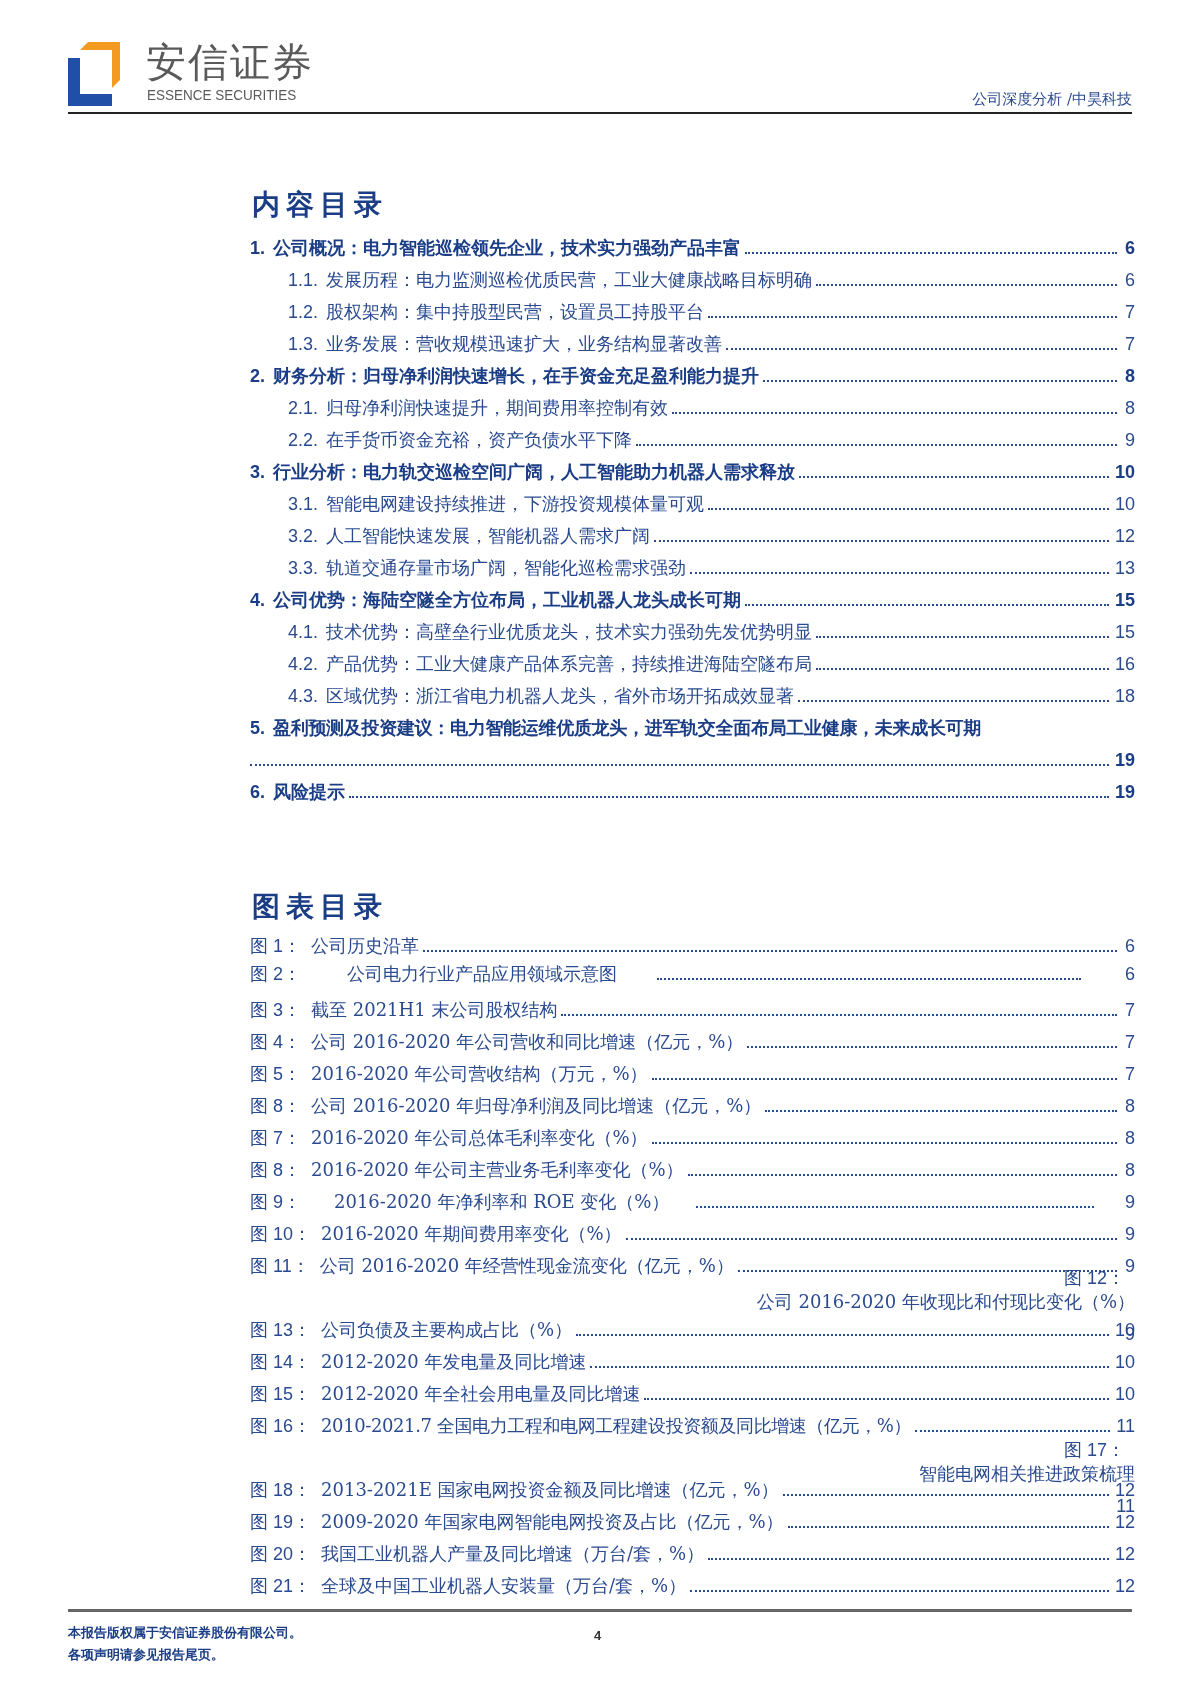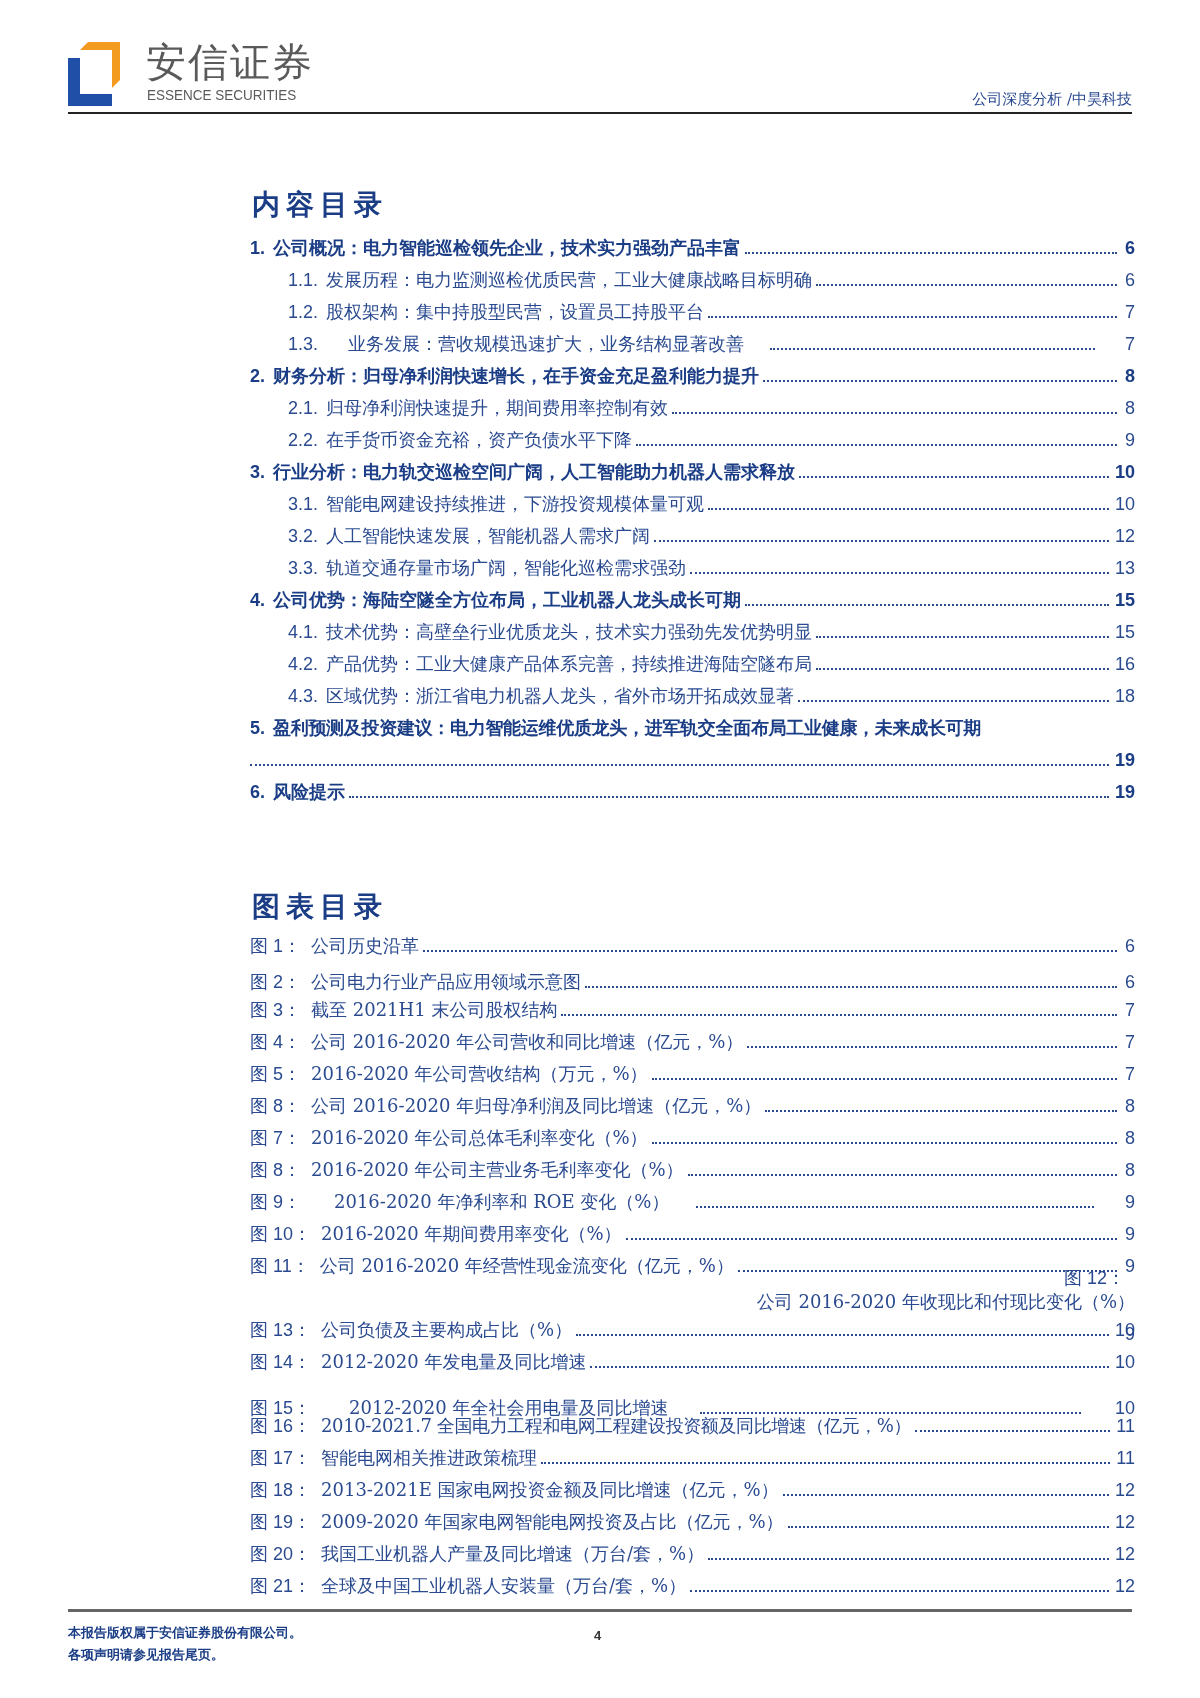--- a/index.html
+++ b/index.html
@@ -57,21 +57,21 @@
       <span class="txt">发展历程：电力监测巡检优质民营，工业大健康战略目标明确</span>
       <span class="dots"></span>
       <span class="pg">6</span>
     </div>
   <div class="row l2" style="top:64px;">
       <span class="num">1.2.</span>
       <span class="txt">股权架构：集中持股型民营，设置员工持股平台</span>
       <span class="dots"></span>
       <span class="pg">7</span>
     </div>
-  <div class="row l2" style="top:96px;gap:22px;">
+  <div class="row l2" style="top:96px;">
       <span class="num">1.3.</span>
       <span class="txt">业务发展：营收规模迅速扩大，业务结构显著改善</span>
       <span class="dots"></span>
       <span class="pg">7</span>
     </div>
   <div class="row l1" style="top:128px;">
       <span class="num">2.</span>
       <span class="txt">财务分析：归母净利润快速增长，在手资金充足盈利能力提升</span>
       <span class="dots"></span>
       <span class="pg">8</span>
@@ -155,21 +155,21 @@
 
 <div class="section-title" style="top:888px;">图表目录</div>
 
 <div class="toc" style="top:926px;">
   <div class="row fig" style="top:0px;">
       <span class="num">图 1：</span>
       <span class="txt">公司历史沿革</span>
       <span class="dots"></span>
       <span class="pg">6</span>
     </div>
-  <div class="row fig" style="top:36px;">
+  <div class="row fig" style="top:28px;gap:36px;">
       <span class="num">图 2：</span>
       <span class="txt">公司电力行业产品应用领域示意图</span>
       <span class="dots"></span>
       <span class="pg">6</span>
     </div>
   <div class="row fig" style="top:64px;">
       <span class="num">图 3：</span>
       <span class="txt">截至 2021H1 末公司股权结构</span>
       <span class="dots"></span>
       <span class="pg">7</span>
@@ -233,33 +233,33 @@
       <span class="txt">公司负债及主要构成占比（%）</span>
       <span class="dots"></span>
       <span class="pg">10</span>
     </div>
   <div class="row fig" style="top:416px;">
       <span class="num">图 14：</span>
       <span class="txt">2012-2020 年发电量及同比增速</span>
       <span class="dots"></span>
       <span class="pg">10</span>
     </div>
-  <div class="row fig" style="top:462px;gap:28px;">
+  <div class="row fig" style="top:448px;">
       <span class="num">图 15：</span>
       <span class="txt">2012-2020 年全社会用电量及同比增速</span>
       <span class="dots"></span>
       <span class="pg">10</span>
     </div>
   <div class="row fig" style="top:480px;">
       <span class="num">图 16：</span>
       <span class="txt" style="letter-spacing:-0.4px;">2010-2021.7 全国电力工程和电网工程建设投资额及同比增速（亿元，%）</span>
       <span class="dots"></span>
       <span class="pg">11</span>
     </div>
-  <div class="row fig" style="top:512px;">
+  <div class="row fig" style="top:512px;flex-direction:column;">
       <span class="num">图 17：</span>
       <span class="txt">智能电网相关推进政策梳理</span>
       <span class="dots"></span>
       <span class="pg">11</span>
     </div>
   <div class="row fig" style="top:544px;">
       <span class="num">图 18：</span>
       <span class="txt">2013-2021E 国家电网投资金额及同比增速（亿元，%）</span>
       <span class="dots"></span>
       <span class="pg">12</span>

